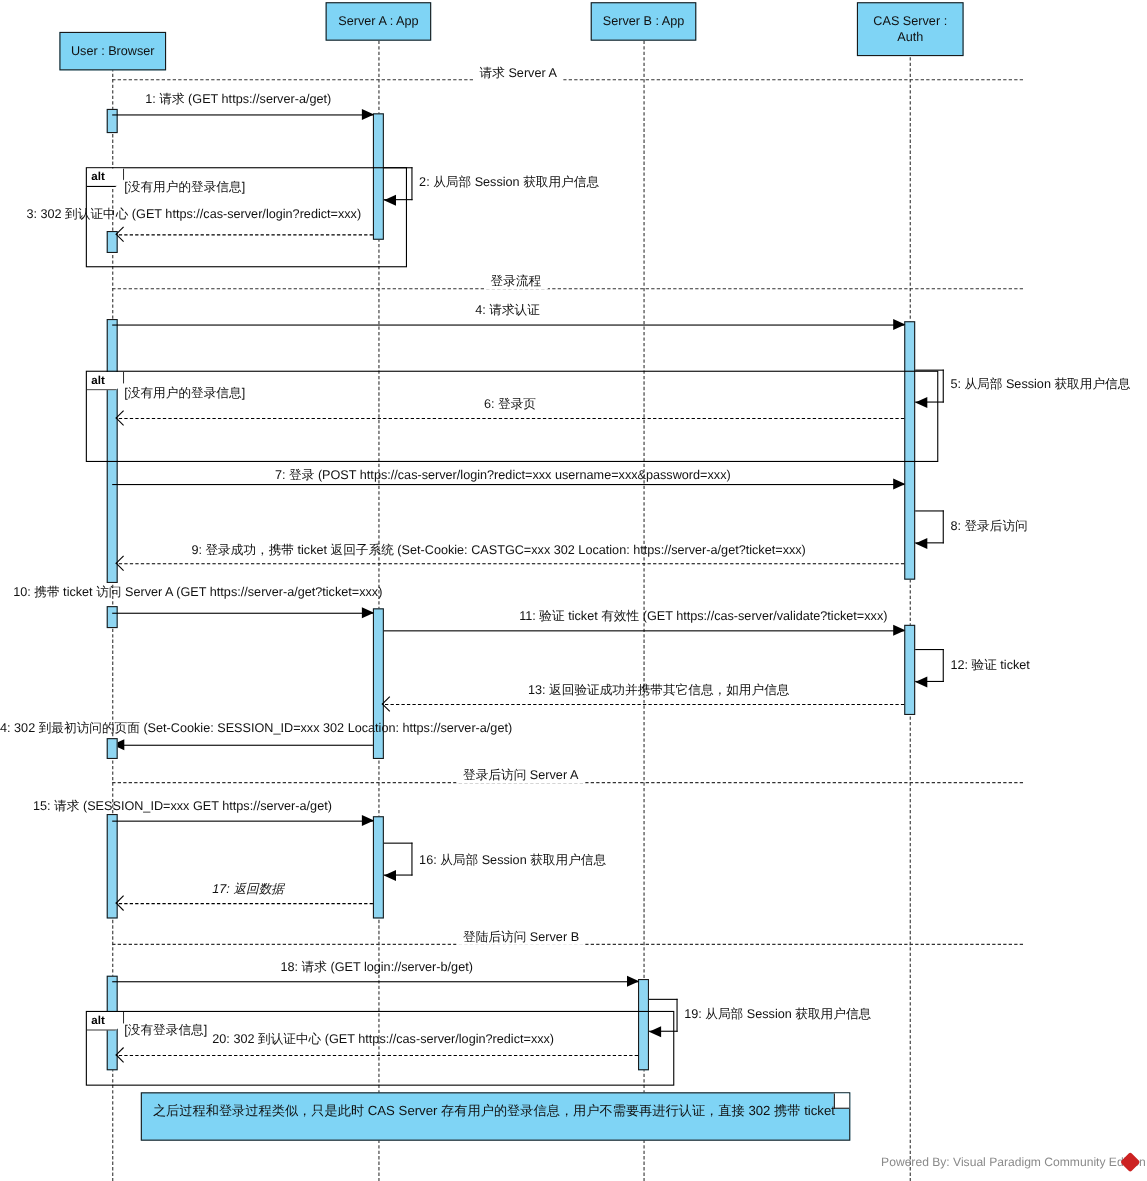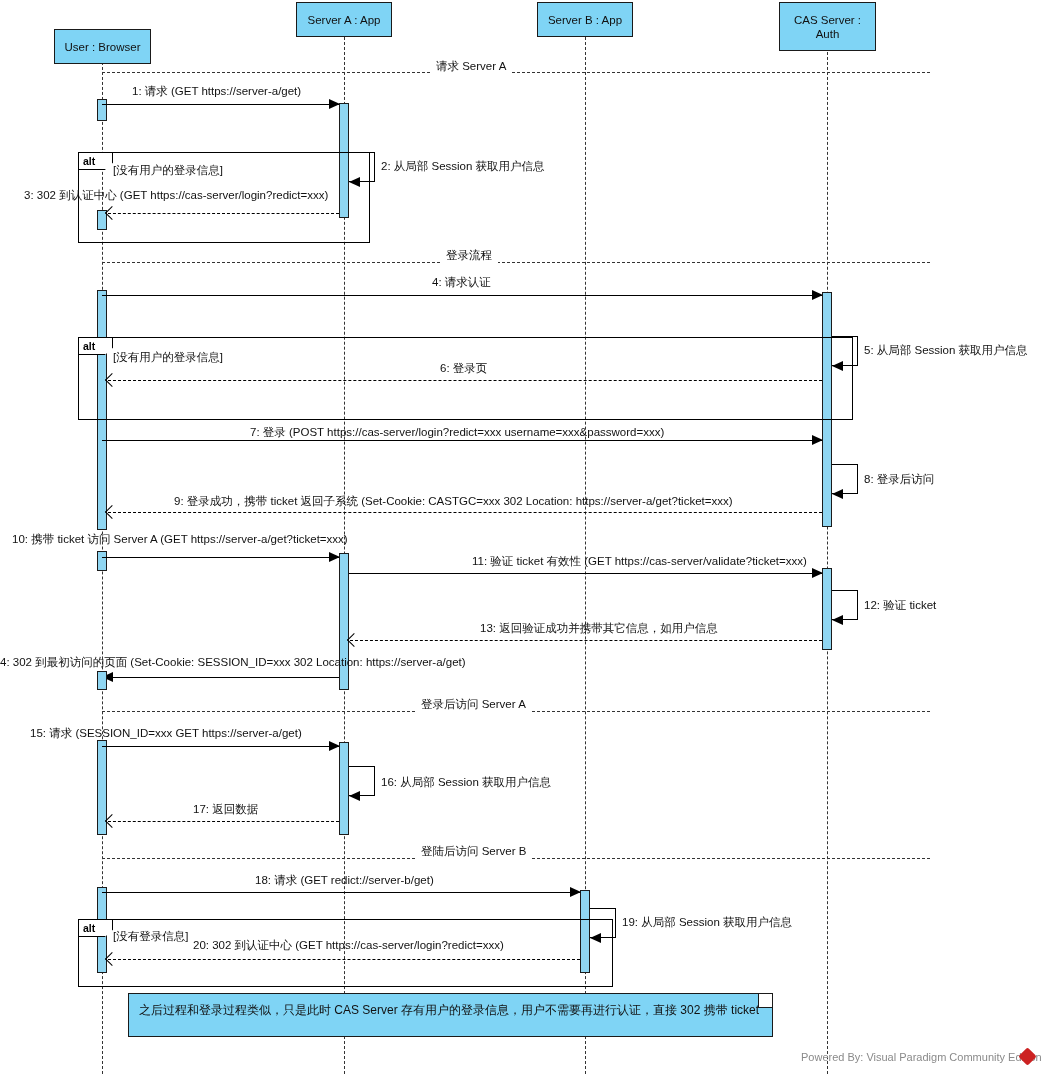--- a/index.html
+++ b/index.html
@@ -280,31 +280,31 @@
   <div class="msg-line" style="left:102px; top:746px; width:237px;"></div>
   <div class="arrow-r" style="left:329px; top:741px;"></div>
   <div class="msg-label" style="left:30px; top:727px;">15: 请求 (SESSION_ID=xxx GET https://server-a/get)</div>
 
   <div class="selfmsg" style="left:349px; top:766px;"></div>
   <div class="arrow-l" style="left:349px; top:791px;"></div>
   <div class="msg-label" style="left:381px; top:776px;">16: 从局部 Session 获取用户信息</div>
 
   <div class="msg-line dashed" style="left:108px; top:821px; width:231px;"></div>
   <div class="arrow-open-l" style="left:107px; top:816px;"></div>
-  <div class="msg-label" style="left:193px; top:803px;">17: 返回数据</div>
+  <div class="msg-label" style="left:193px; top:803px;font-style:italic;">17: 返回数据</div>
 
   <div class="divider" style="left:102px; top:858px; width:828px;"></div>
   <div class="divider-label" style="left:415px; top:844px;">登陆后访问 Server B</div>
 
   <div class="activation" style="left:97px;  top:887px; height:86px;"></div>
   <div class="activation" style="left:580px; top:890px; height:83px;"></div>
 
   <div class="msg-line" style="left:102px; top:892px; width:478px;"></div>
   <div class="arrow-r" style="left:570px; top:887px;"></div>
-  <div class="msg-label" style="left:255px; top:874px;">18: 请求 (GET redict://server-b/get)</div>
+  <div class="msg-label" style="left:255px; top:874px;">18: 请求 (GET login://server-b/get)</div>
 
   <div class="fragment" style="left:78px; top:907px; width:535px; height:68px;">
     <div class="frag-tab">alt</div>
   </div>
   <div class="frag-guard" style="left:113px; top:929px;">[没有登录信息]</div>
 
   <div class="selfmsg" style="left:590px; top:908px;"></div>
   <div class="arrow-l" style="left:590px; top:933px;"></div>
   <div class="msg-label" style="left:622px; top:916px;">19: 从局部 Session 获取用户信息</div>
 

